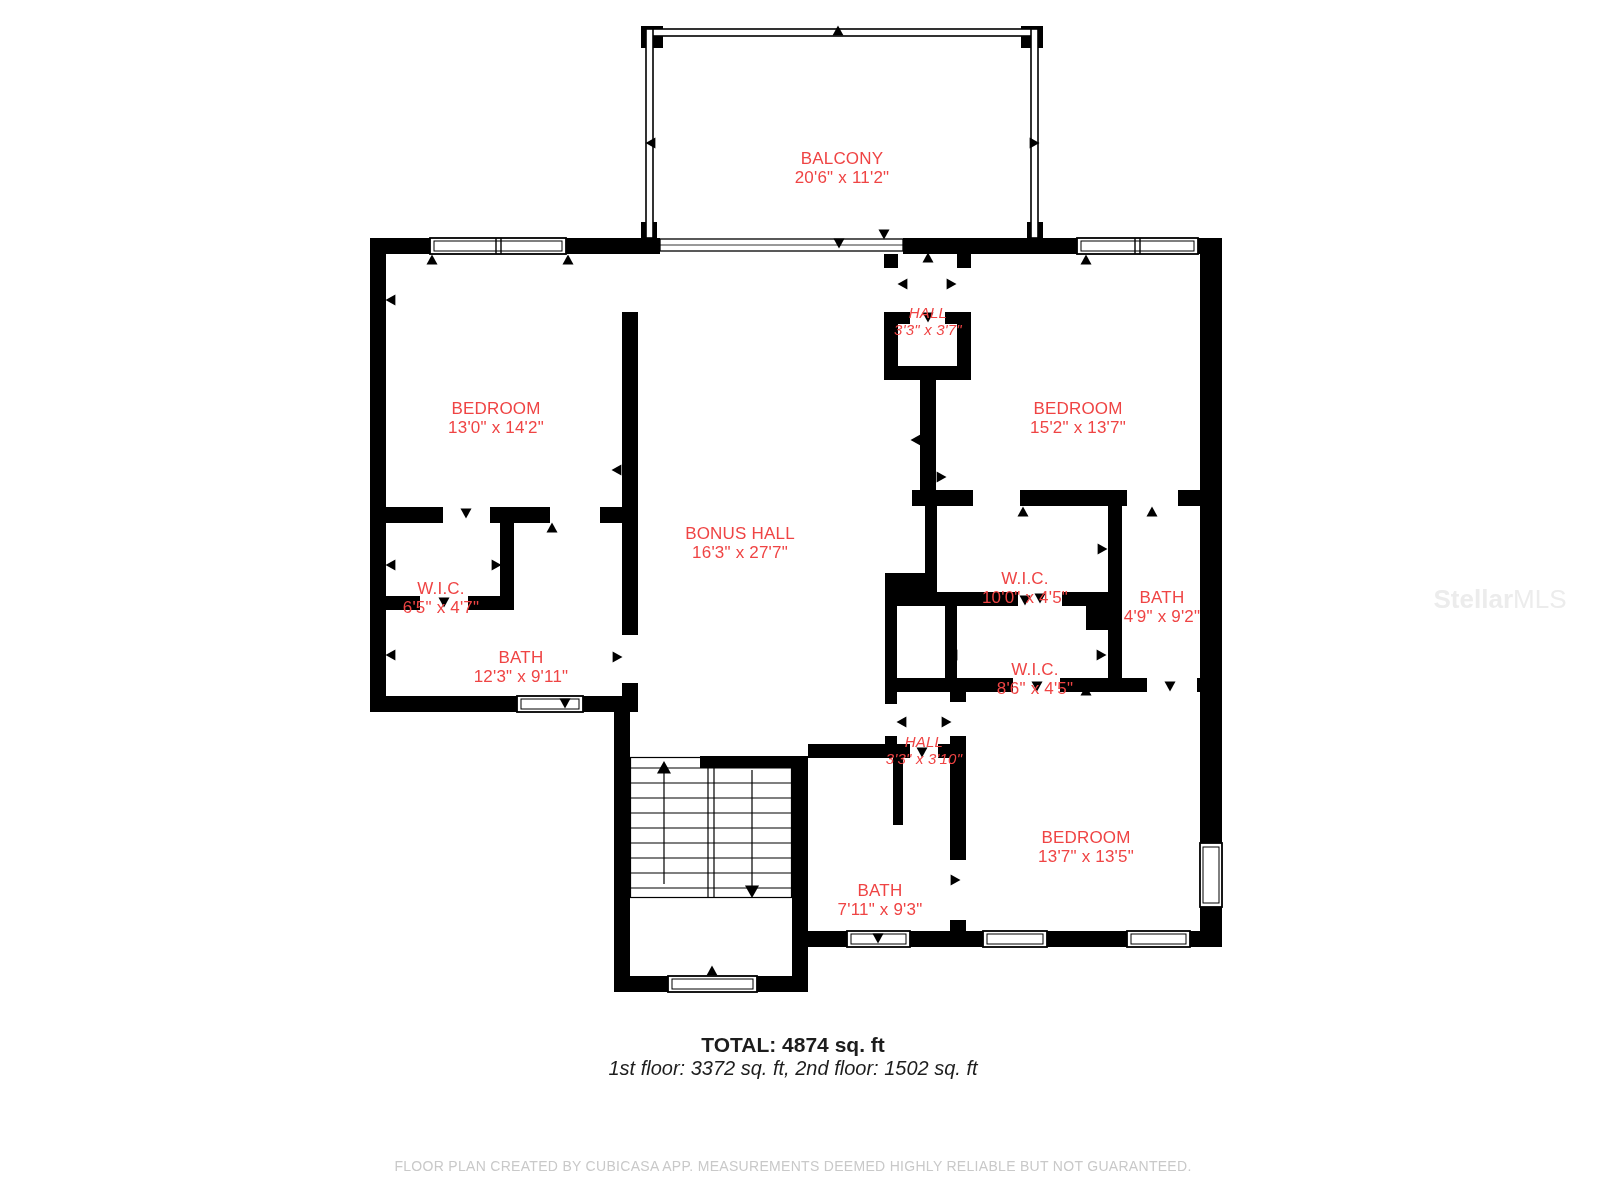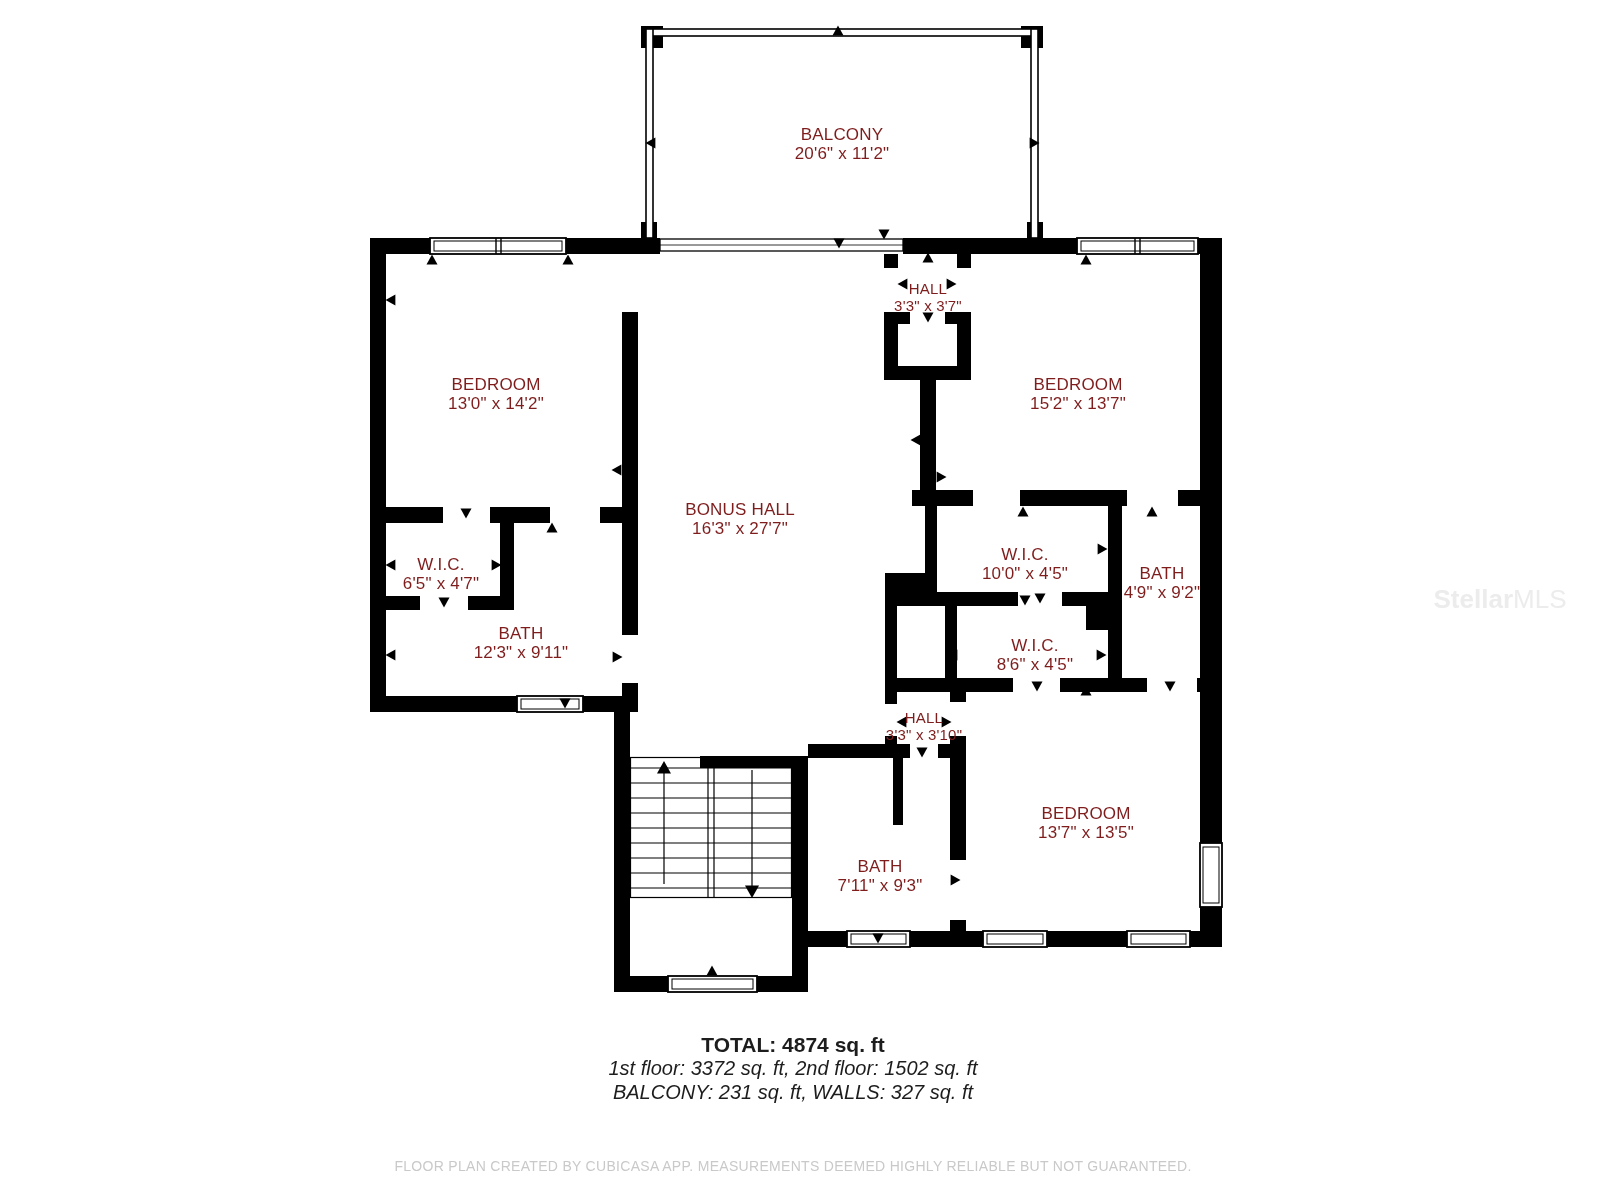--- a/index.html
+++ b/index.html
@@ -1,21 +1,21 @@
 <!DOCTYPE html>
 <html><head>
 <meta charset="utf-8">
 <style>
   html,body{margin:0;padding:0;background:#ffffff;}
   #stage{position:relative;width:1600px;height:1200px;background:#fff;overflow:hidden;
          font-family:"Liberation Sans", sans-serif;}
   #plan-svg{position:absolute;left:0;top:0;}
   .room-label{position:absolute;transform:translate(-50%,-50%);text-align:center;
-              font-size:17px;line-height:19px;color:#7f1d1d;white-space:nowrap;letter-spacing:.2px;}
-  .room-label.small{font-size:15px;line-height:17px;}
+              font-size:17px;line-height:19px;color:#ef4444;white-space:nowrap;letter-spacing:.2px;margin-top:24px;}
+  .room-label.small{font-size:15px;line-height:17px;font-style:italic;}
   .room-name{font-weight:400;}
   .room-dims{font-weight:400;}
   #summary{position:absolute;left:0;top:1032px;width:1586px;text-align:center;color:#1d1d1d;}
   #summary .total{font-size:21px;font-weight:700;line-height:25px;}
   #summary .line{font-size:20px;font-weight:400;line-height:23.5px;font-style:italic;}
   #footer-note{position:absolute;left:0;top:1158px;width:1586px;text-align:center;
                font-size:14px;color:#c9c9c9;letter-spacing:.3px;}
   #watermark{position:absolute;top:584px;left:1500px;transform:translate(-50%,0);
              font-size:26px;color:#ececec;white-space:nowrap;}
   #watermark .wm-bold{font-weight:700;}
@@ -254,19 +254,18 @@
       <div class="room-dims">7'11" x 9'3"</div>
   </div>
   <div class="room-label" style="left:1086px;top:823px">
     <div class="room-name">BEDROOM</div>
       <div class="room-dims">13'7" x 13'5"</div>
   </div>
 
   <div id="summary">
     <div class="total">TOTAL: 4874 sq. ft</div>
     <div class="line">1st floor: 3372 sq. ft, 2nd floor: 1502 sq. ft</div>
-    <div class="line">BALCONY: 231 sq. ft, WALLS: 327 sq. ft</div>
   </div>
 
   <div id="footer-note">FLOOR PLAN CREATED BY CUBICASA APP. MEASUREMENTS DEEMED HIGHLY RELIABLE BUT NOT GUARANTEED.</div>
 
   <div id="watermark"><span class="wm-bold">Stellar</span><span>MLS</span></div>
 </div>
 
 </body></html>

